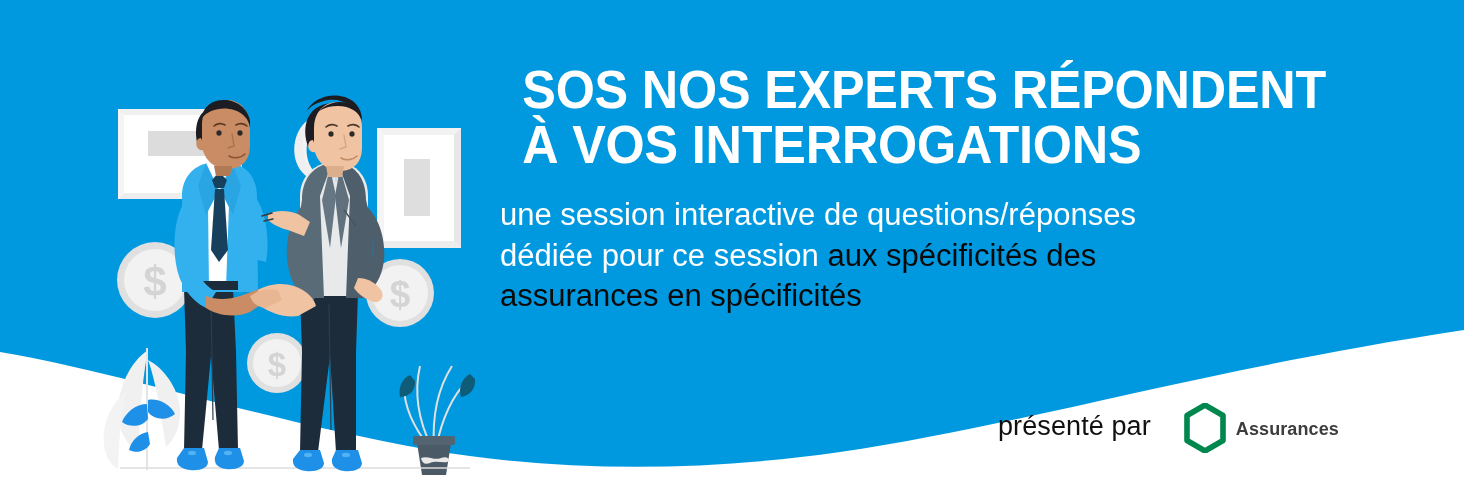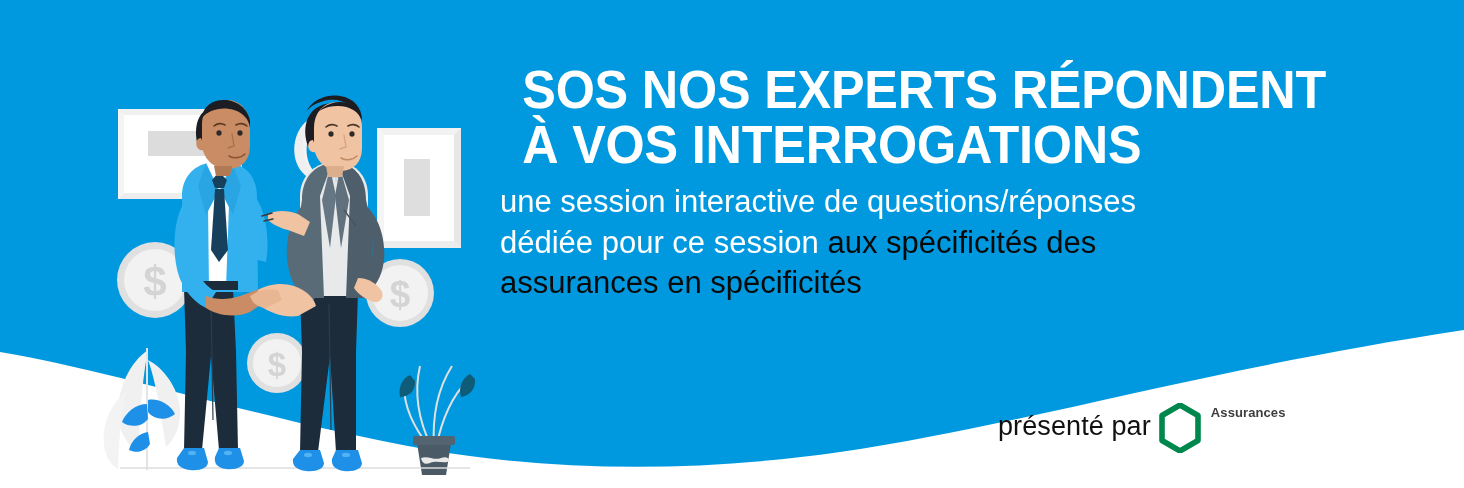--- a/index.html
+++ b/index.html
@@ -47,36 +47,36 @@
     font-weight: 700;
     font-size: 53px;
     line-height: 1.04;
     letter-spacing: -0.2px;
     text-transform: uppercase;
     transform: scaleX(0.95);
     transform-origin: center top;
   }
   .headline .hl-line { display: block; white-space: nowrap; }
   .subhead {
-    margin: 10px 0 0 0;
+    margin: 23px 0 0 0;
     font-family: "Liberation Sans", sans-serif;
     font-weight: 400;
     font-size: 31px;
     line-height: 1.30;
     color: #ffffff;
   }
   .subhead .accent { color: #0a0a0a; }
   
   .presenter {
     position: absolute;
     left: 998px;
     top: 400px;
     display: flex;
     align-items: center;
-    gap: 7px;
+    gap: 32px;
   }
   .presenter-label {
     font-size: 27px;
     color: #111111;
     font-weight: 400;
     letter-spacing: 0.1px;
     white-space: nowrap;
   }
   .logo {
     display: flex;
@@ -85,25 +85,25 @@
   }
   .logo-mark { display: block; margin-top: 3px; }
   .logo-words { display: flex; flex-direction: column; line-height: 1; }
   .logo-name {
     font-size: 35px;
     font-weight: 700;
     color: #00874E;
     letter-spacing: -0.6px;
   }
   .logo-sub {
-    font-size: 13px;
+    font-size: 18px;
     font-weight: 700;
     color: #3D3D3D;
     letter-spacing: 0.1px;
-    margin-top: 6px;
+    margin-top: 20px;
   }
 </style>
 </head>
 <body>
 
 <div class="banner">
 
   <svg class="wave-layer" viewBox="0 0 1464 488" preserveAspectRatio="none">
     <rect x="0" y="0" width="1464" height="488" fill="#0099DF"></rect>
     <path d="M0,352 C120,372 260,420 430,450 C560,472 700,472 840,452

